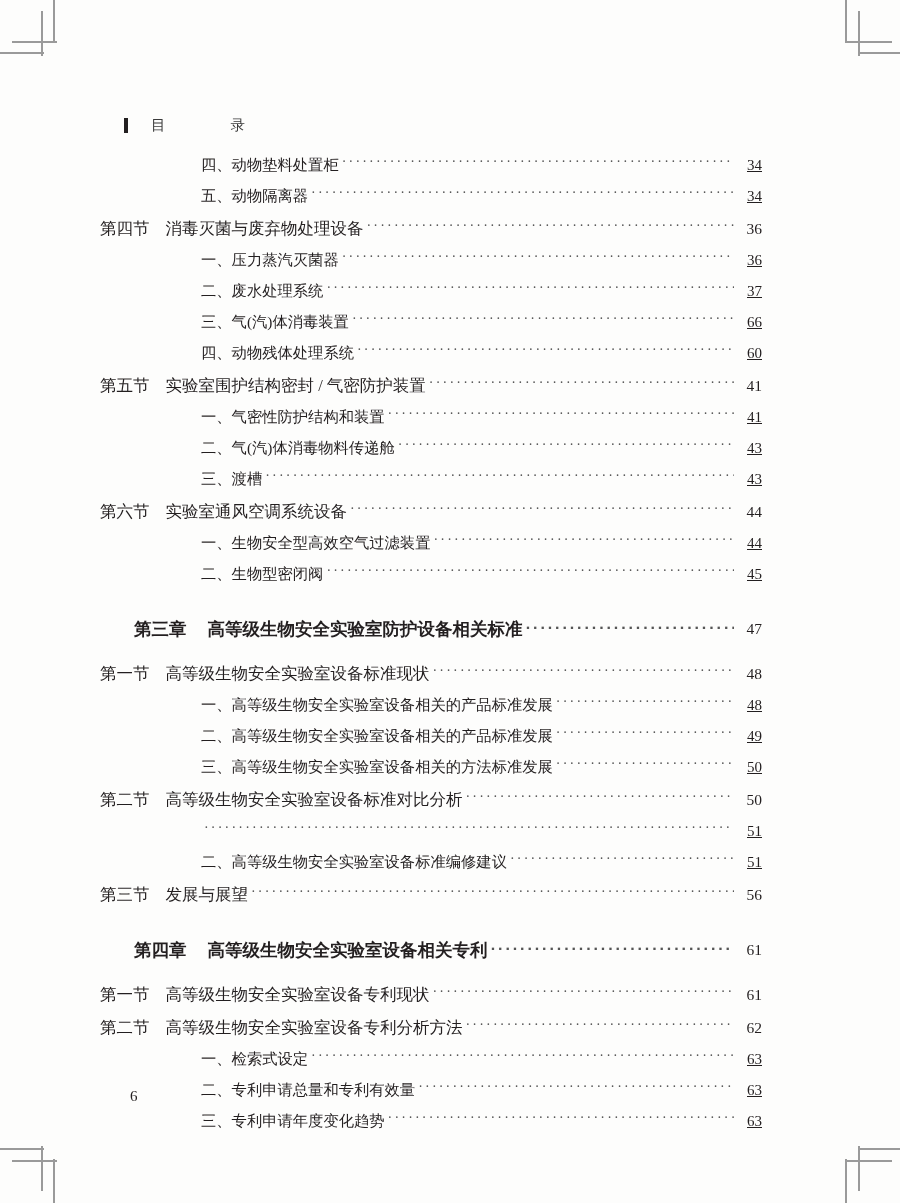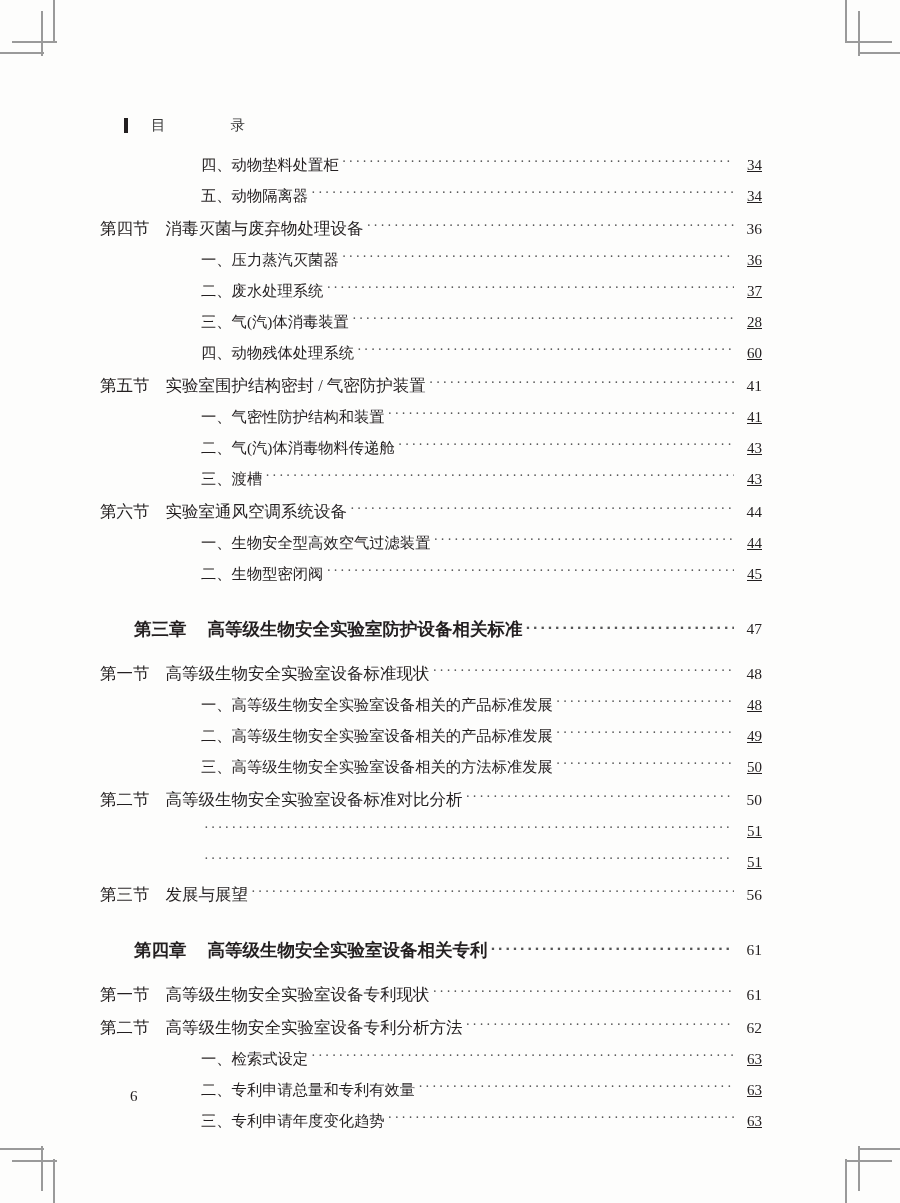--- a/index.html
+++ b/index.html
@@ -204,21 +204,21 @@
         <span class="pagenum">36</span>
       </div>
       <div class="toc-row lvl-item">
         <span class="row-text"><span class="label-num">二、</span><span class="label-text">废水处理系统</span></span>
         <span class="leader"></span>
         <span class="pagenum">37</span>
       </div>
       <div class="toc-row lvl-item">
         <span class="row-text"><span class="label-num">三、</span><span class="label-text">气(汽)体消毒装置</span></span>
         <span class="leader"></span>
-        <span class="pagenum">28</span>
+        <span class="pagenum">66</span>
       </div>
       <div class="toc-row lvl-item">
         <span class="row-text"><span class="label-num">四、</span><span class="label-text">动物残体处理系统</span></span>
         <span class="leader"></span>
         <span class="pagenum">60</span>
       </div>
       <div class="toc-row lvl-section">
         <span class="row-text"><span class="label-num">第五节</span><span class="label-text">实验室围护结构密封 / 气密防护装置</span></span>
         <span class="leader"></span>
         <span class="pagenum">41</span>
@@ -281,20 +281,21 @@
       <div class="toc-row lvl-section">
         <span class="row-text"><span class="label-num">第二节</span><span class="label-text">高等级生物安全实验室设备标准对比分析</span></span>
         <span class="leader"></span>
         <span class="pagenum">50</span>
       </div>
       <div class="toc-row lvl-item">
         <span class="leader"></span>
         <span class="pagenum">51</span>
       </div>
       <div class="toc-row lvl-item">
+        <span class="row-text"><span class="label-num">二、</span><span class="label-text">高等级生物安全实验室设备标准编修建议</span></span>
         <span class="leader"></span>
         <span class="pagenum">51</span>
       </div>
       <div class="toc-row lvl-section">
         <span class="row-text"><span class="label-num">第三节</span><span class="label-text">发展与展望</span></span>
         <span class="leader"></span>
         <span class="pagenum">56</span>
       </div>
       <div class="toc-row lvl-chapter">
         <span class="row-text"><span class="label-num">第四章</span><span class="label-text">高等级生物安全实验室设备相关专利</span></span>

